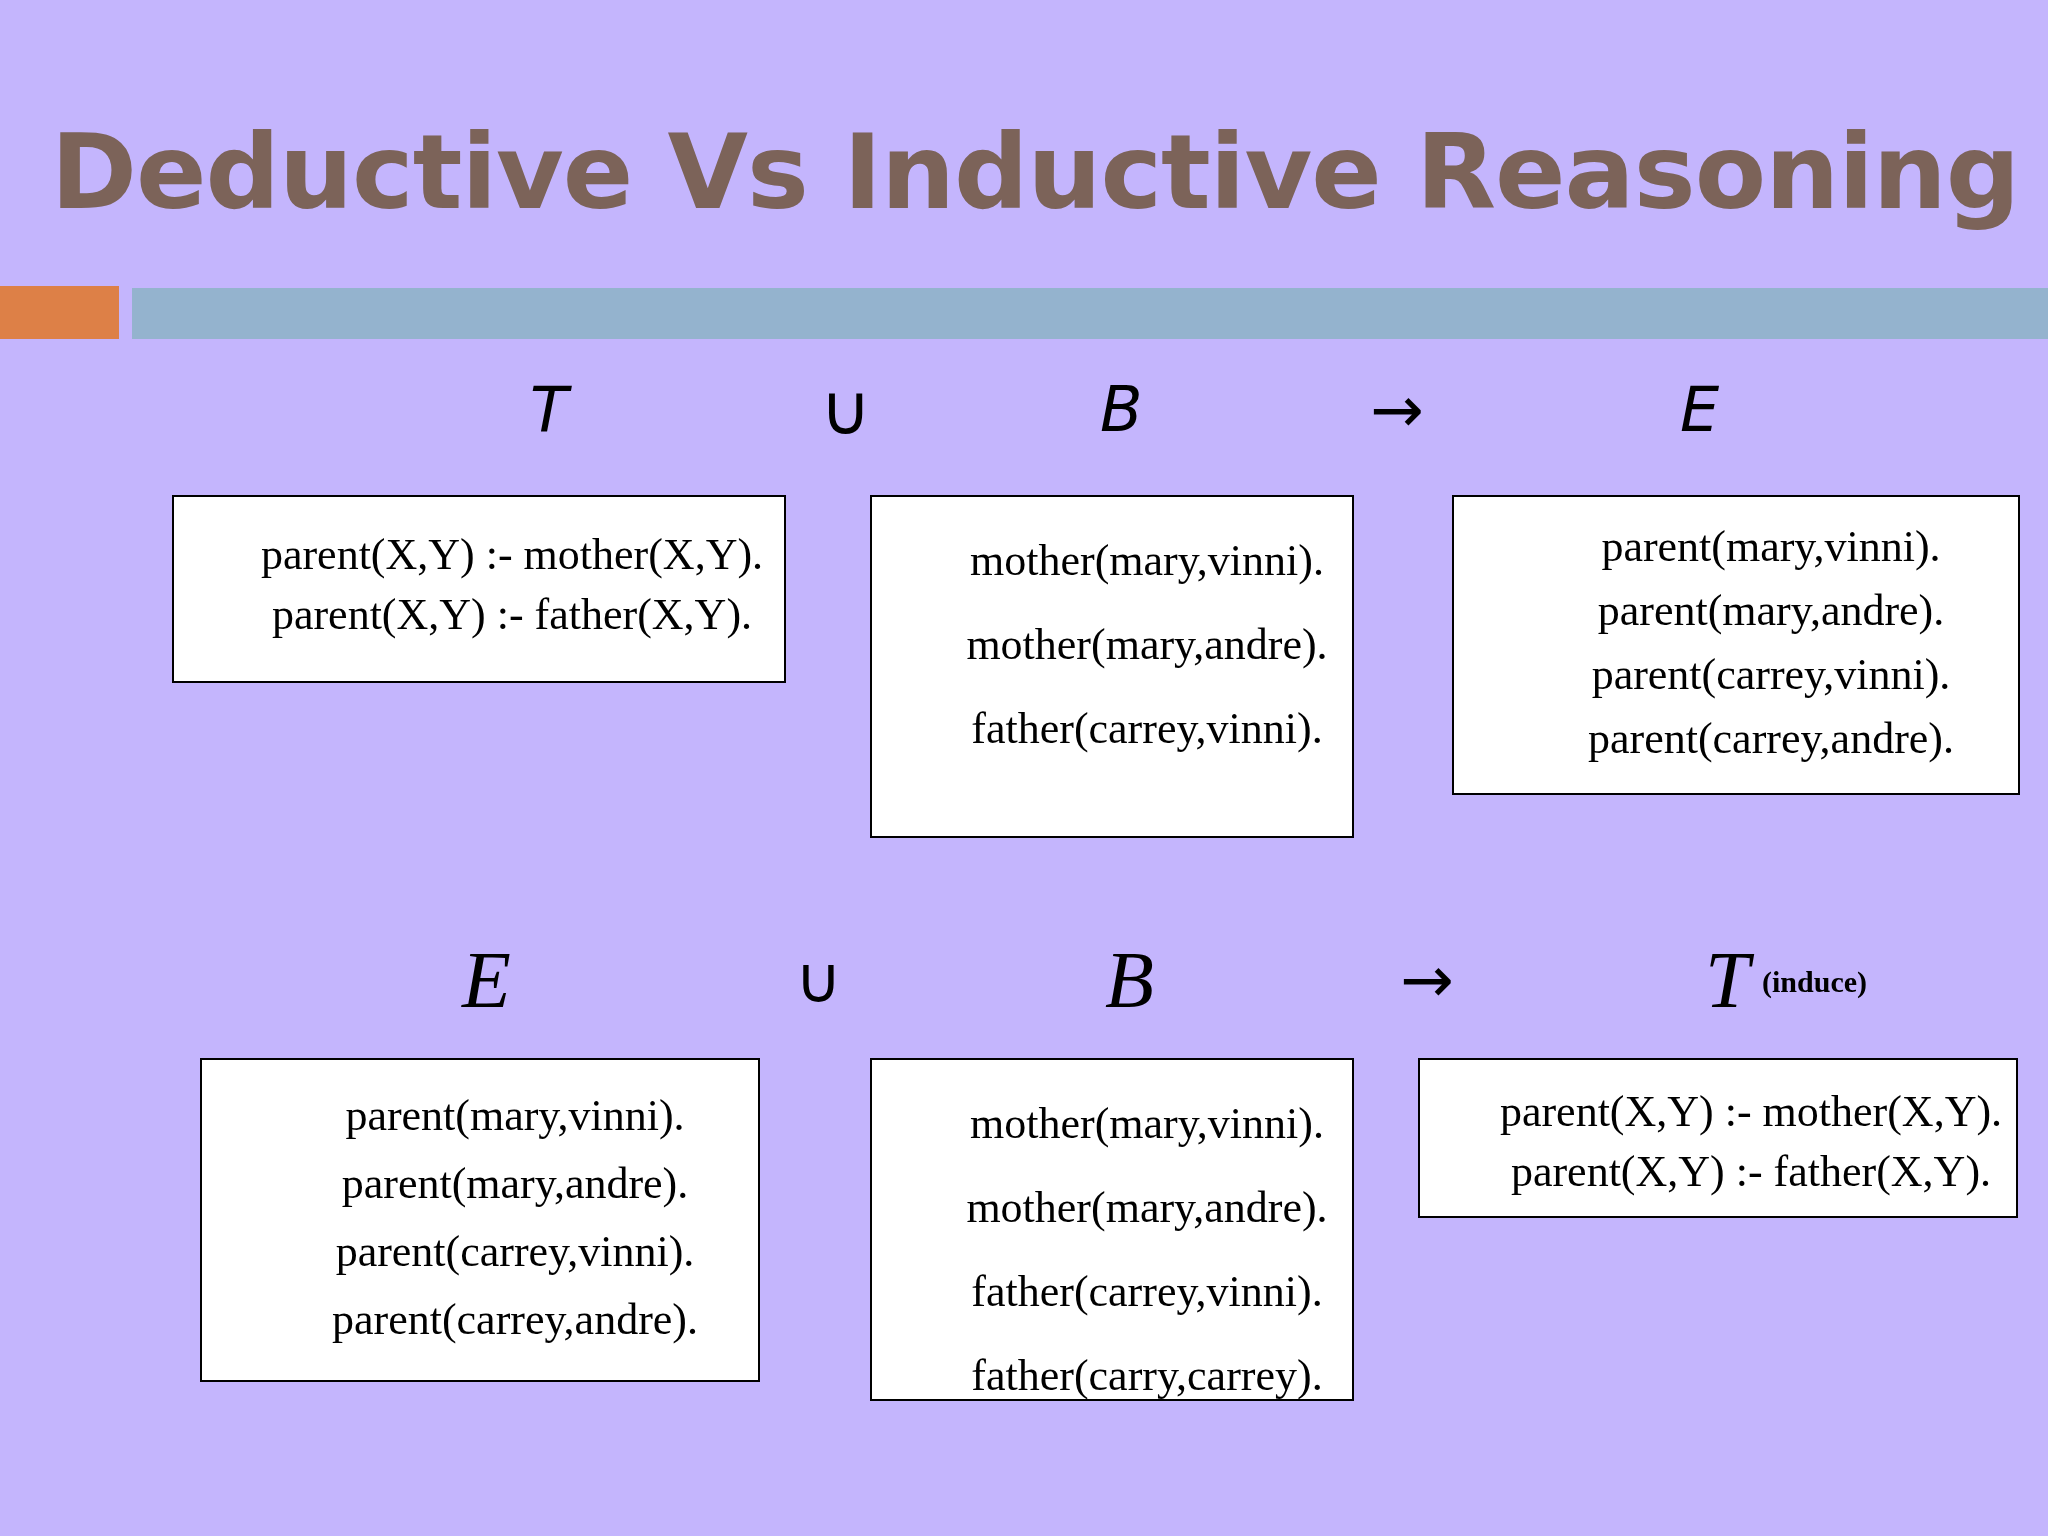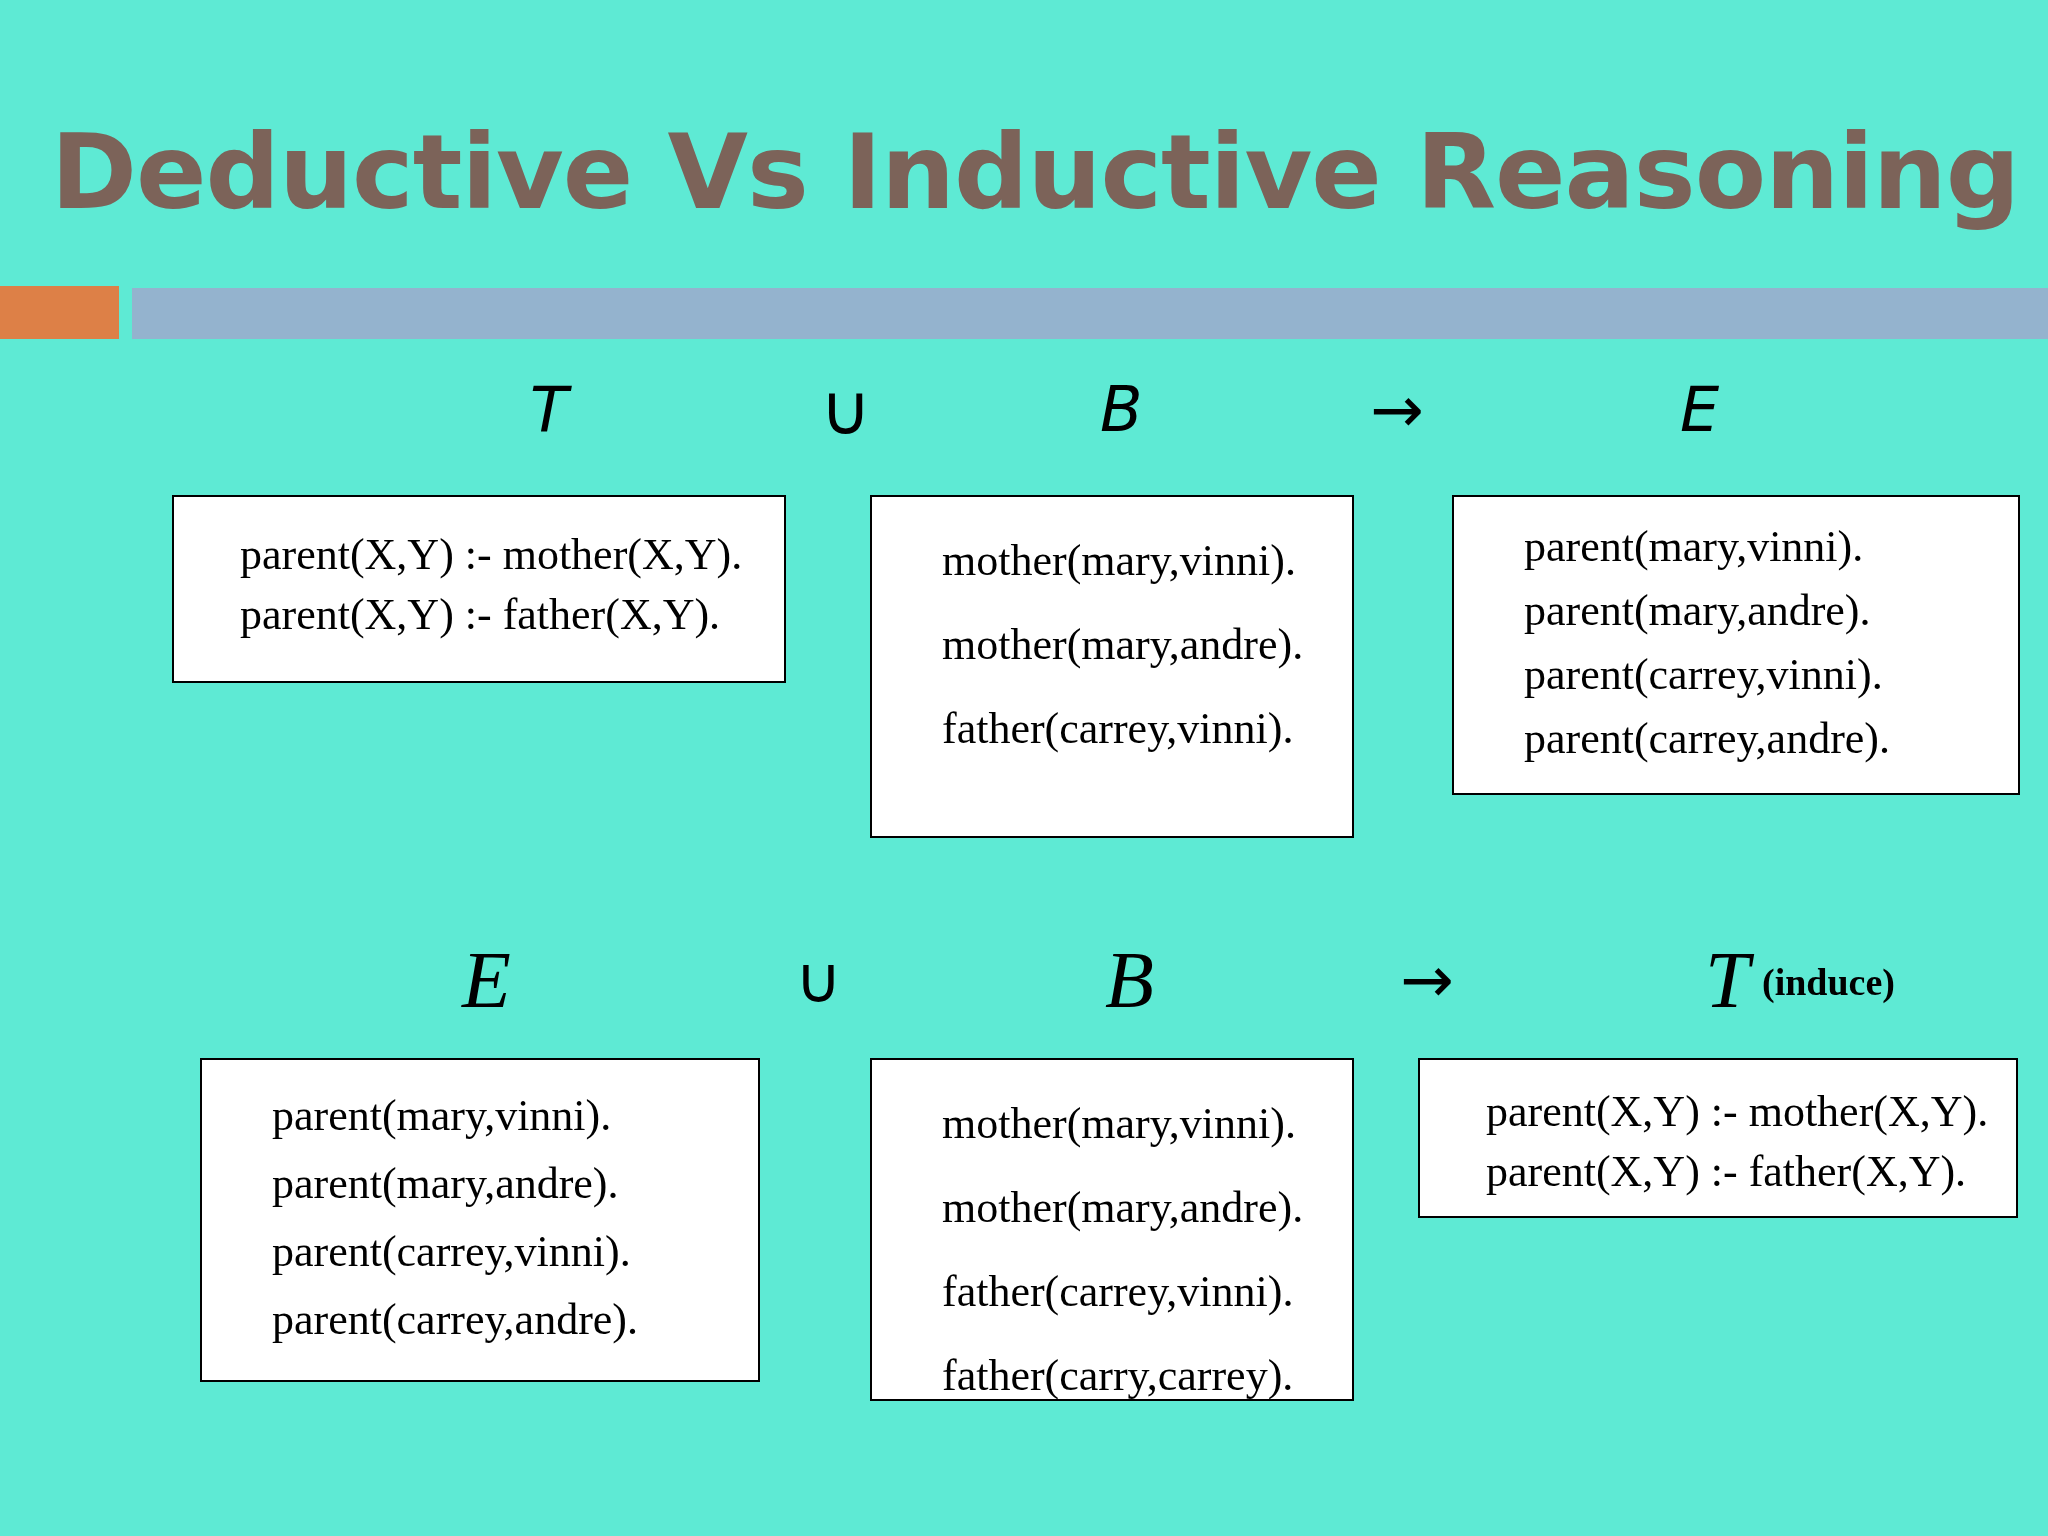--- a/index.html
+++ b/index.html
@@ -8,22 +8,23 @@
     padding: 0;
     background: #ffffff;
   }
   body {
     font-family: "Liberation Serif", "DejaVu Serif", serif;
   }
   #slide {
     position: relative;
     width: 2048px;
     height: 1536px;
-    background: #5eead4;
+    background: #c4b5fd;
     overflow: hidden;
+    text-align: center;
   }
 
   
   #title {
     position: absolute;
     left: 100px;
     top: 112px;
     width: 1870px;
     height: 120px;
     display: flex;
@@ -94,21 +95,21 @@
     font-size: 80px;
   }
   .sym-union-serif {
     font-family: "DejaVu Sans", "Liberation Sans", sans-serif;
     font-size: 64px;
     font-weight: 300;
   }
   .sym-tag-serif {
     font-family: "Liberation Serif", "DejaVu Serif", serif;
     font-weight: bold;
-    font-size: 38px;
+    font-size: 30px;
   }
 
   
   .fact-box {
     position: absolute;
     box-sizing: border-box;
     border: 2px solid #000000;
     background: #ffffff;
     color: #000000;
     font-family: "Liberation Serif", "DejaVu Serif", serif;

